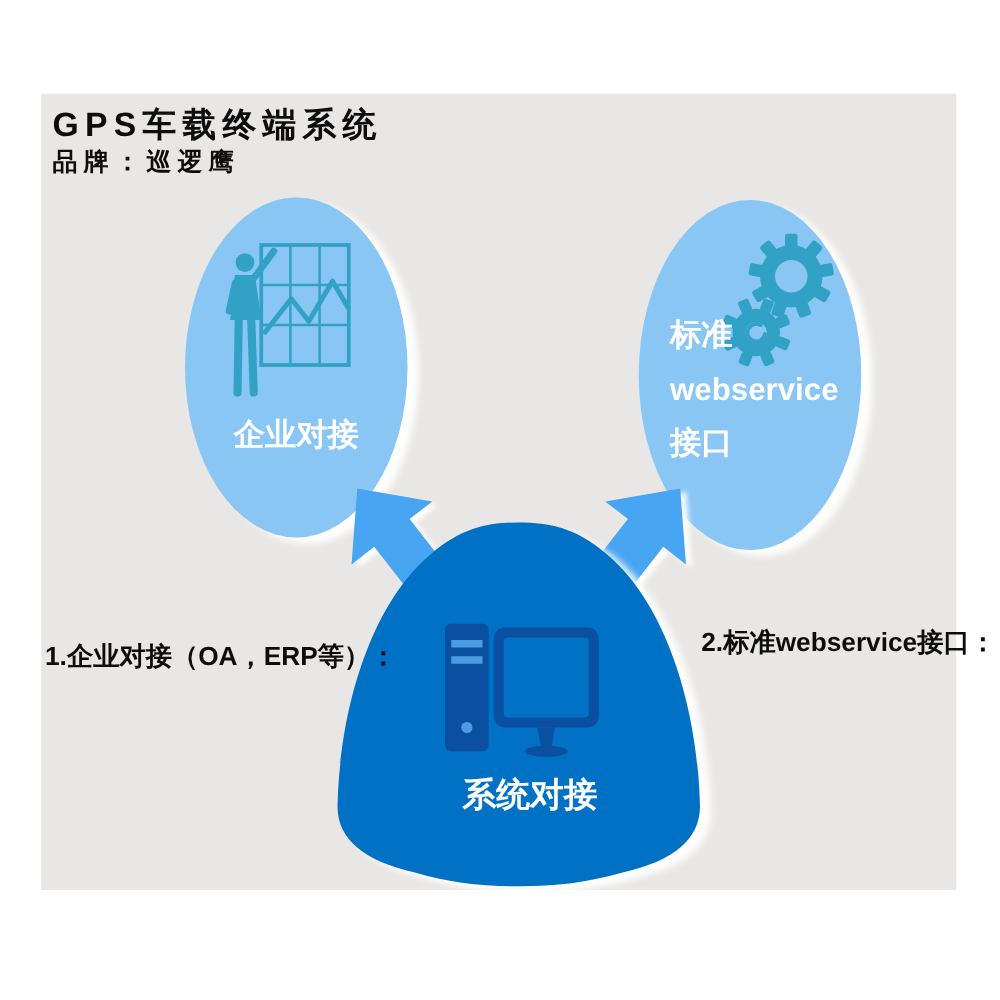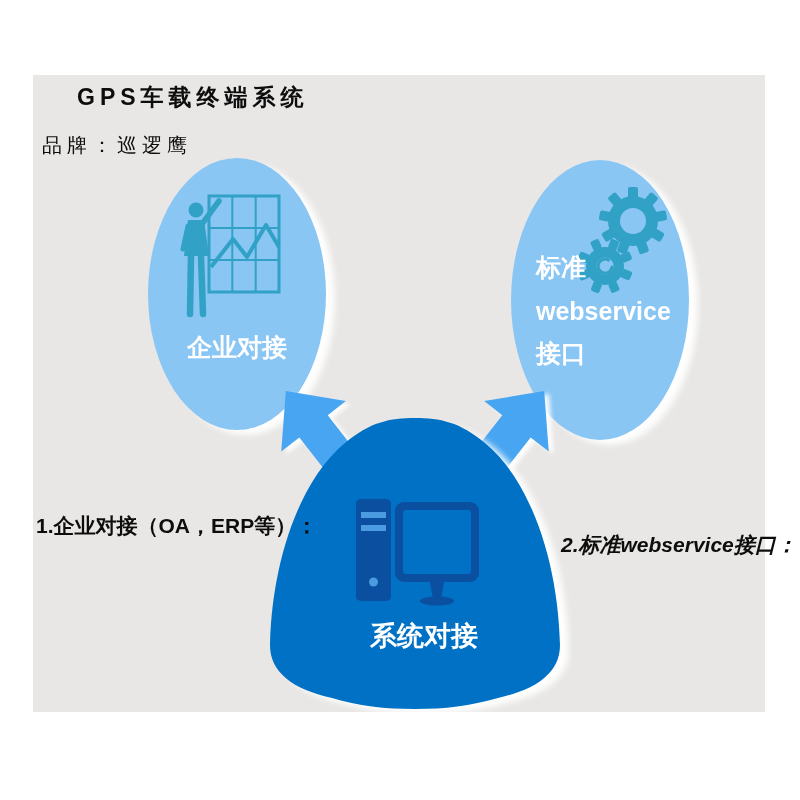--- a/index.html
+++ b/index.html
@@ -4,27 +4,27 @@
 <style>
   :root {
     --background:#ffffff; --panel:#e8e7e5; --ellipse:#89c6f4; --icon-teal:#31a1c6;
     --dome:#0071c4; --dome-icon:#0b4fa0; --stripe:#4a9be0; --arrow:#48a5f1;
     --text-white:#ffffff; --text-dark:#0d0d0d;
   }
   * { margin:0; padding:0; box-sizing:border-box; }
   body { font-family:"Liberation Sans", sans-serif; background:#fff; }
   .canvas { position:relative; width:800px; height:800px; background:var(--background); overflow:hidden; }
   .panel { position:absolute; left:33px; top:75px; width:732px; height:637px; background:var(--panel); }
-  .title { position:absolute; left:42px; top:82px; font-size:23px; font-weight:700;
-           letter-spacing:5px; color:var(--text-dark);margin-left:35px; }
-  .brand { position:absolute; left:42px; top:116px; font-size:20px; font-weight:400;
-           letter-spacing:5px; color:var(--text-dark);margin-top:16px; }
+  .title { position:absolute; left:42px; top:82px; font-size:27px; font-weight:700;
+           letter-spacing:5px; color:var(--text-dark); }
+  .brand { position:absolute; left:42px; top:116px; font-size:20px; font-weight:700;
+           letter-spacing:5px; color:var(--text-dark); }
   .note { position:absolute; font-size:21px; font-weight:700; color:var(--text-dark); line-height:30px; white-space:nowrap;margin-top:24px; }
   .note-left  { left:36px;  top:487px; }
-  .note-right { left:561px; top:506px;font-style:italic; }
+  .note-right { left:561px; top:476px; }
   .diagram { position:absolute; left:0; top:0; width:800px; height:800px; }
   .fill-ellipse { fill:var(--ellipse); }
   .fill-dome    { fill:var(--dome); }
   .fill-arrow   { fill:var(--arrow); }
   .fill-teal    { fill:var(--icon-teal); }
   .stroke-teal  { stroke:var(--icon-teal); fill:none; }
   .fill-dark    { fill:var(--dome-icon); }
   .fill-stripe  { fill:var(--stripe); }
   .hole         { fill:var(--ellipse); }
   .node-label { fill:var(--text-white); font-family:"Liberation Sans", sans-serif;

